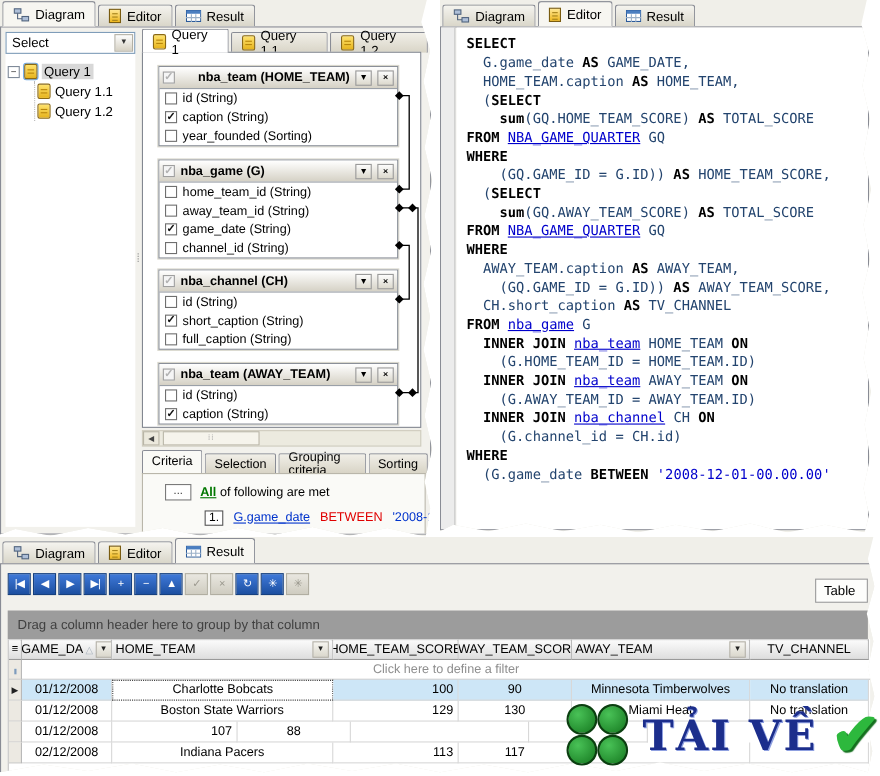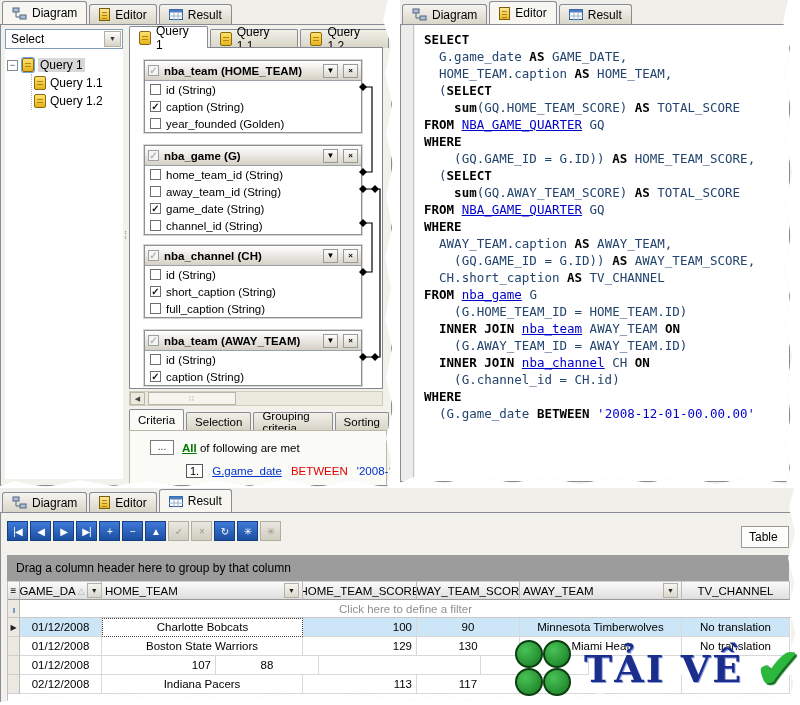--- a/index.html
+++ b/index.html
@@ -106,21 +106,21 @@
 
   
   .rtoolbar { position:absolute; left:6px; top:8px; display:flex; gap:2px; }
   .tbtn { width:21px; height:20px; display:flex; align-items:center; justify-content:center;
           font-size:10px; letter-spacing:-1px; color:#fff; background:linear-gradient(#3f79d9,#1c4fa0);
           border:1px solid #16407f; }
   .tbtn.disabled { background:linear-gradient(#e9e7e0,#cfccc0); color:#9b998e; border-color:#b1aea1; }
   .table-btn { position:absolute; right:8px; top:13px; width:48px; height:22px; background:#fdfdfb;
                border:1px solid #9a9a9a; font-size:12px; display:flex; align-items:center; padding-left:7px; }
   .groupbar { position:absolute; left:6px; right:8px; top:42px; height:26px; background:#9c9c9c;
-              color:#000000; font-size:12px; line-height:26px; padding-left:9px; }
+              color:#404040; font-size:12px; line-height:26px; padding-left:9px; }
   .grid { position:absolute; left:6px; top:68px; width:784px; bottom:0; font-size:11.5px; background:#fff;
           border-left:1px solid #c0c0c0; overflow:hidden; }
   .grid-row { display:flex; }
   .hc { height:19px; display:flex; align-items:center; padding:0 3px; gap:2px; overflow:hidden; white-space:nowrap;
         background:linear-gradient(#fbfbfb,#dedede); border-top:1px solid #d0d0d0;
         border-right:1px solid #b9b9b9; border-bottom:1px solid #9a9a9a; flex:0 0 auto;justify-content:center; }
   .sort-glyph { color:#aab4be; font-size:9px; }
   .dd { width:15px; height:15px; margin-left:auto; background:linear-gradient(#f6f5f0,#dad7cc);
         border:1px solid #b3b0a5; display:flex; align-items:center; justify-content:center;
         font-size:7px; color:#222; flex:0 0 auto; }
@@ -219,35 +219,35 @@
           <div class="qtab">
             <span class="qicon"></span>
             <span>Query 1.2</span>
           </div>
         </div>
 
       <div class="canvas" id="canvas">
           <div class="tbl" style="top: 12px;">
             <div class="tbl-h">
               <span class="cb gray">✓</span>
-              <span style="flex: 1 1 0%; overflow: hidden; white-space: nowrap;">nba_team (HOME_TEAM)</span>
+              <span style="flex: 1 1 0%; overflow: hidden; white-space: nowrap; text-align: right;">nba_team (HOME_TEAM)</span>
               <span class="tbl-btn">▼</span>
               <span class="tbl-btn">×</span>
             </div>
             <div class="fld">
               <span class="cb"></span>
               <span>id (String)</span>
             </div>
             <div class="fld">
               <span class="cb">✓</span>
               <span>caption (String)</span>
             </div>
             <div class="fld">
               <span class="cb"></span>
-              <span>year_founded (Golden)</span>
+              <span>year_founded (Sorting)</span>
             </div>
           </div>
           <div class="tbl" style="top: 97px;">
             <div class="tbl-h">
               <span class="cb gray">✓</span>
               <span style="flex: 1 1 0%; overflow: hidden; white-space: nowrap;">nba_game (G)</span>
               <span class="tbl-btn">▼</span>
               <span class="tbl-btn">×</span>
             </div>
             <div class="fld">
@@ -381,20 +381,21 @@
           <div class="sql-line"><span class="sqlk">WHERE</span></div>
           <div class="sql-line"><span class="sqli">    (GQ.GAME_ID = G.ID)) </span><span class="sqlk">AS</span><span class="sqli"> HOME_TEAM_SCORE,</span></div>
           <div class="sql-line"><span class="sqli">  (</span><span class="sqlk">SELECT</span></div>
           <div class="sql-line"><span class="sqli">    </span><span class="sqlk">sum</span><span class="sqli">(GQ.AWAY_TEAM_SCORE) </span><span class="sqlk">AS</span><span class="sqli"> TOTAL_SCORE</span></div>
           <div class="sql-line"><span class="sqlk">FROM</span><span class="sqli"> </span><span class="sqlt">NBA_GAME_QUARTER</span><span class="sqli"> GQ</span></div>
           <div class="sql-line"><span class="sqlk">WHERE</span></div>
           <div class="sql-line"><span class="sqli">  AWAY_TEAM.caption </span><span class="sqlk">AS</span><span class="sqli"> AWAY_TEAM,</span></div>
           <div class="sql-line"><span class="sqli">    (GQ.GAME_ID = G.ID)) </span><span class="sqlk">AS</span><span class="sqli"> AWAY_TEAM_SCORE,</span></div>
           <div class="sql-line"><span class="sqli">  CH.short_caption </span><span class="sqlk">AS</span><span class="sqli"> TV_CHANNEL</span></div>
           <div class="sql-line"><span class="sqlk">FROM</span><span class="sqli"> </span><span class="sqlt">nba_game</span><span class="sqli"> G</span></div>
+          <div class="sql-line"><span class="sqli">  </span><span class="sqlk">INNER JOIN</span><span class="sqli"> </span><span class="sqlt">nba_team</span><span class="sqli"> HOME_TEAM </span><span class="sqlk">ON</span></div>
           <div class="sql-line"><span class="sqli">    (G.HOME_TEAM_ID = HOME_TEAM.ID)</span></div>
           <div class="sql-line"><span class="sqli">  </span><span class="sqlk">INNER JOIN</span><span class="sqli"> </span><span class="sqlt">nba_team</span><span class="sqli"> AWAY_TEAM </span><span class="sqlk">ON</span></div>
           <div class="sql-line"><span class="sqli">    (G.AWAY_TEAM_ID = AWAY_TEAM.ID)</span></div>
           <div class="sql-line"><span class="sqli">  </span><span class="sqlk">INNER JOIN</span><span class="sqli"> </span><span class="sqlt">nba_channel</span><span class="sqli"> CH </span><span class="sqlk">ON</span></div>
           <div class="sql-line"><span class="sqli">    (G.channel_id = CH.id)</span></div>
           <div class="sql-line"><span class="sqlk">WHERE</span></div>
           <div class="sql-line"><span class="sqli">  (G.game_date </span><span class="sqlk">BETWEEN</span><span class="sqli"> </span><span class="sqls">'2008-12-01-00.00.00'</span></div>
         </div>
     </div>
   </div>

